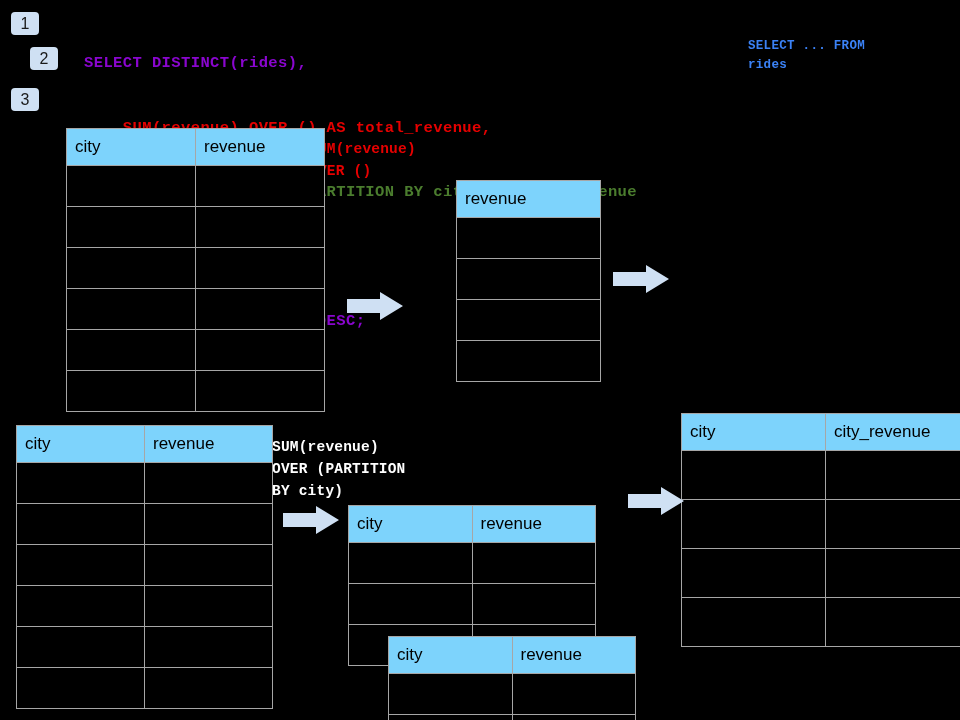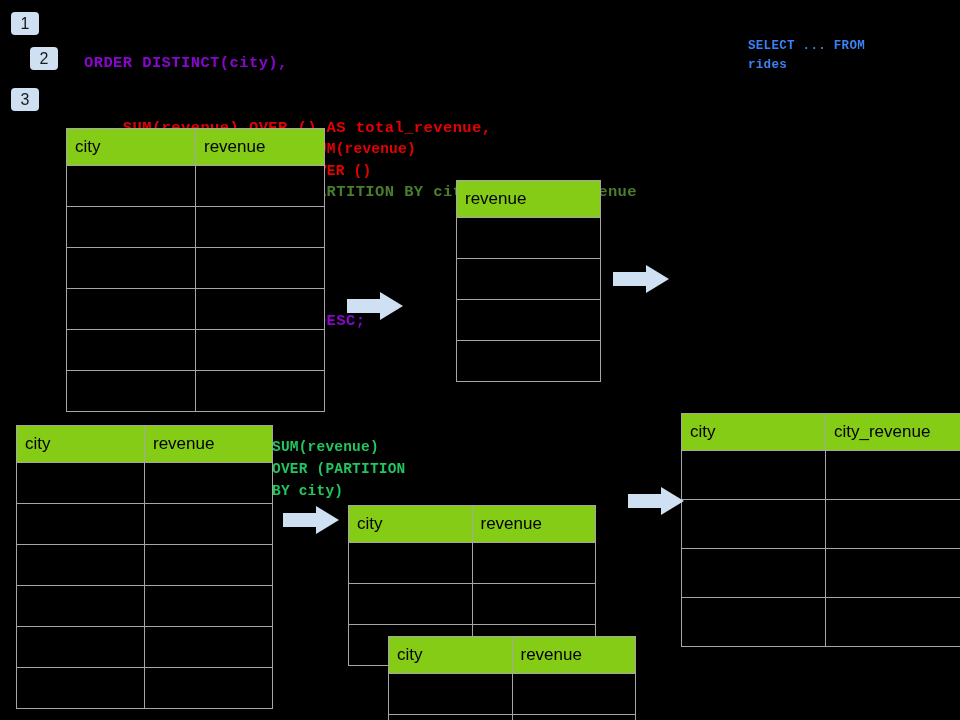--- a/index.html
+++ b/index.html
@@ -66,36 +66,36 @@
   .annot {
     position: absolute;
     font-family: "Liberation Mono", "DejaVu Sans Mono", monospace;
     font-size: 14.5px;
     line-height: 22px;
     white-space: pre;
     font-weight: bold;
     letter-spacing: 0.2px;
   }
   #annot-total   { left: 309px; top: 138px; color: #e60000; }
-  #annot-partition { left: 272px; top: 436px; color: #22c55e; }
+  #annot-partition { left: 272px; top: 436px; color: #ffffff; }
 
   
   .tbl {
     position: absolute;
     border-collapse: collapse;
     table-layout: fixed;
     background: #000000;
   }
   .tbl th, .tbl td {
     border: 1px solid #a6a6a6;
     padding: 0;
     margin: 0;
   }
   .tbl th {
-    background: #84cc16;
+    background: #7dd3fc;
     color: #000000;
     font-family: "Liberation Sans", sans-serif;
     font-size: 17px;
     font-weight: normal;
     text-align: left;
     padding-left: 8px;
     height: 36px;
     vertical-align: middle;
   }
   .tbl td {
@@ -141,21 +141,21 @@
   #arrow-4 { left: 628px; top: 485px; }
 </style>
 </head>
 <body>
 
 <div class="badge" id="badge-1">1</div>
 <div class="badge" id="badge-2">2</div>
 <div class="badge" id="badge-3">3</div>
 
 <div class="sql-block">
-  <span class="sql-line c-purple">ORDER DISTINCT(city),</span>
+  <span class="sql-line c-purple">SELECT DISTINCT(rides),</span>
   <span class="sql-line c-red">    SUM(revenue) OVER () AS total_revenue,</span>
   <span class="sql-line c-green">    SUM(revenue) OVER (PARTITION BY city) as city_revenue</span>
   <span class="sql-line c-purple">  FROM rides</span>
   <span class="sql-line c-purple">  ORDER by city_revenue DESC;</span>
 </div>
 
 <div class="sql-side">SELECT ... FROM
 rides</div>
 
 <div class="annot" id="annot-total">SUM(revenue)

